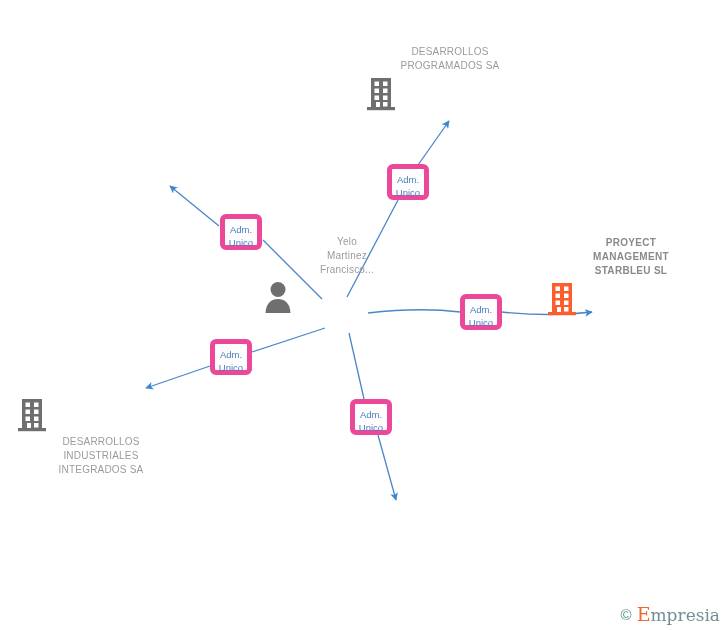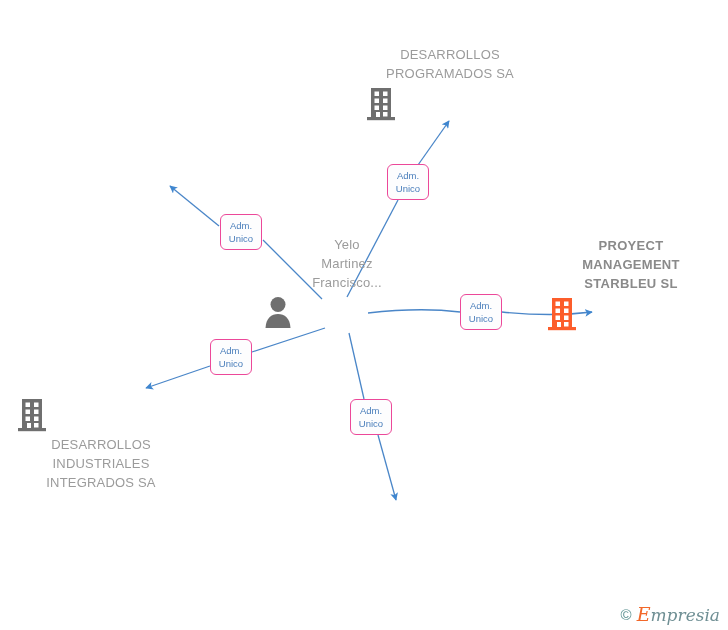--- a/index.html
+++ b/index.html
@@ -25,22 +25,22 @@
     height: 630px;
   }
   .node {
     position: absolute;
     width: 170px;
     margin-left: -85px;
     text-align: center;
     z-index: 3;
   }
   .node-label {
-    font-size: 13px;
-    line-height: 19px;
+    font-size: 10px;
+    line-height: 14px;
     color: #9b9b9b;
     letter-spacing: 0.2px;
     white-space: pre-line;
   }
   .node-label.strong {
     font-weight: bold;
     color: #8a8a8a;
     letter-spacing: 0.3px;
   }
   .node-icon {
@@ -51,21 +51,21 @@
   .node.label-above .node-icon { margin-top: 3px; }
   .node.label-below .node-label { margin-top: 2px; }
 
   .edge-badge {
     position: absolute;
     box-sizing: border-box;
     width: 42px;
     height: 36px;
     margin-left: -21px;
     margin-top: -18px;
-    border: 1px solid #ec4899;
+    border: 5px solid #ec4899;
     border-radius: 6px;
     background: #fdfdfe;
     color: #4a7ebb;
     font-size: 9.5px;
     line-height: 13px;
     text-align: center;
     padding-top: 4px;
     z-index: 5;
   }
   .edge-badge span { display: block; }
@@ -79,21 +79,20 @@
     gap: 5px;
     z-index: 6;
   }
   #watermark .copy {
     font-size: 15px;
     color: #5b9090;
     line-height: 1;
   }
   #watermark .brand {
     font-family: "DejaVu Serif", serif;
-    font-style: italic;
     font-size: 17px;
     color: #6f8f94;
     line-height: 1;
   }
   #watermark .brand .cap {
     color: #f2682a;
     font-size: 19px;
   }
 </style>
 </head>

